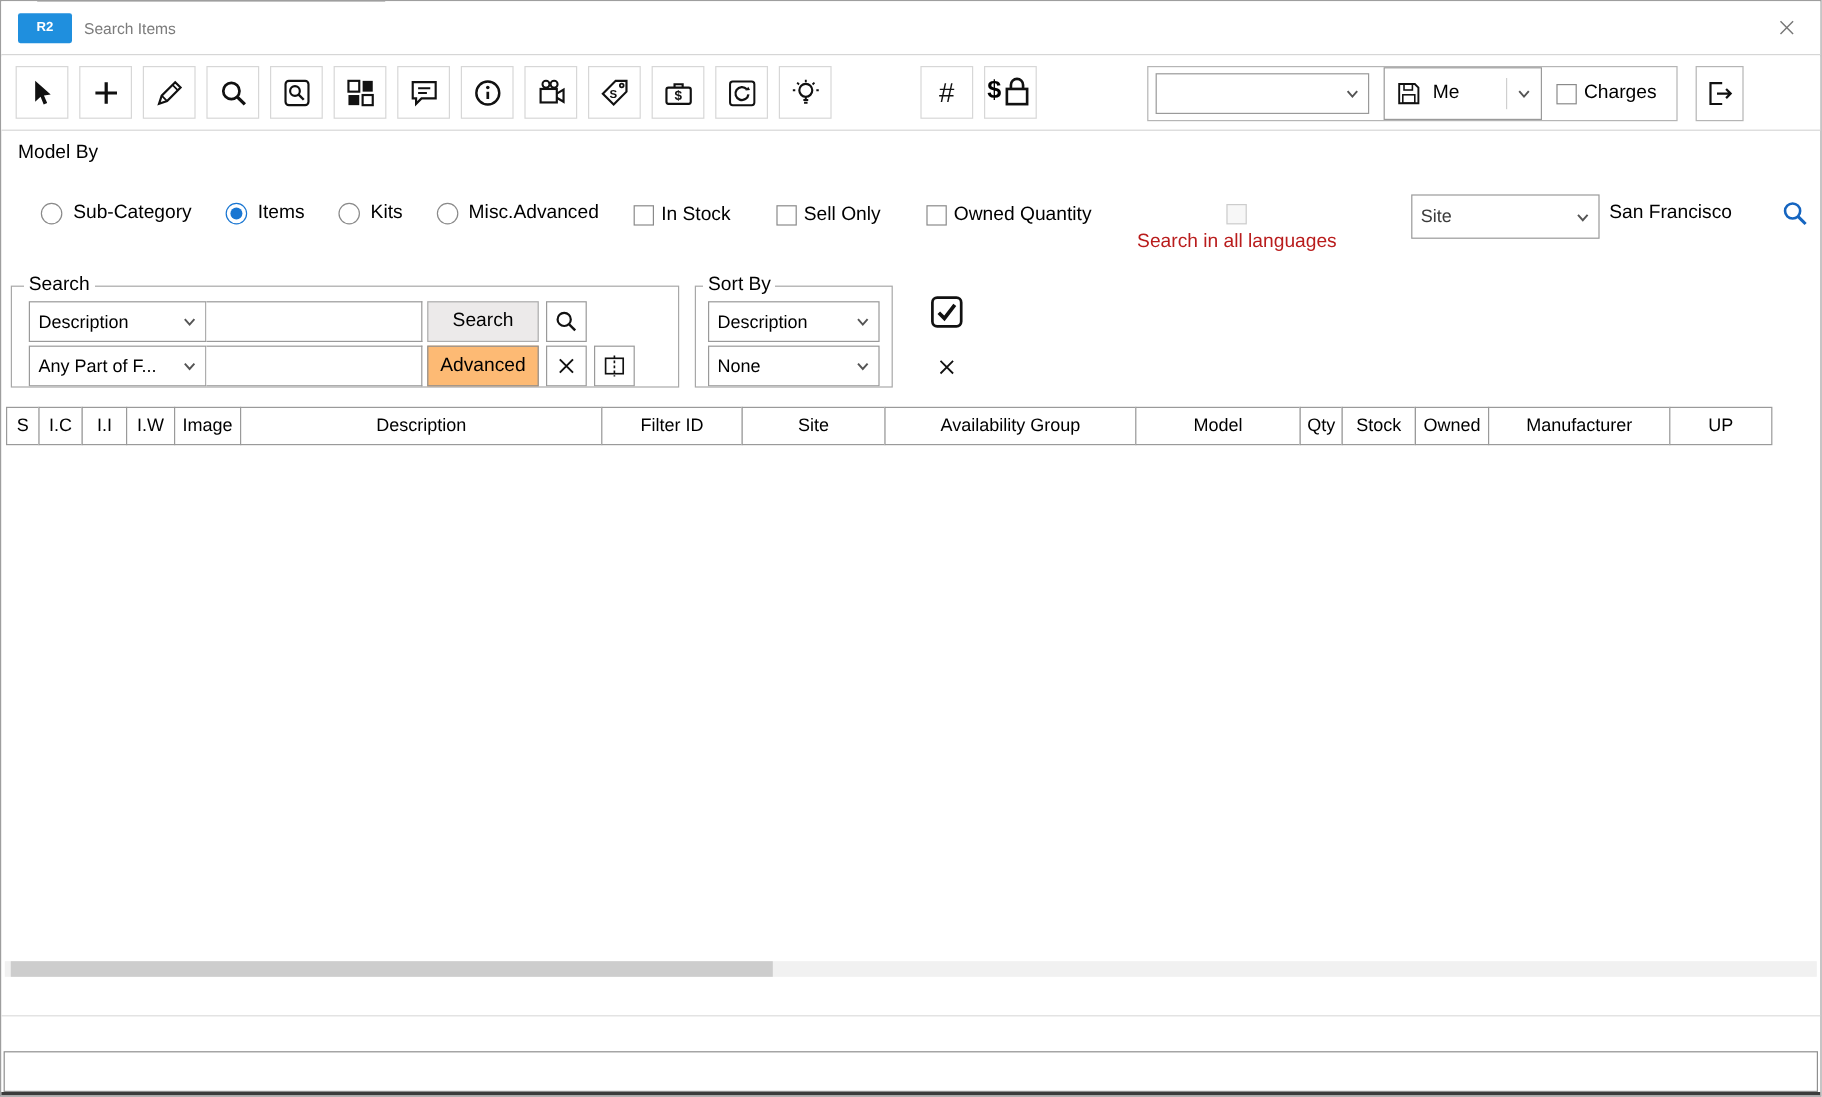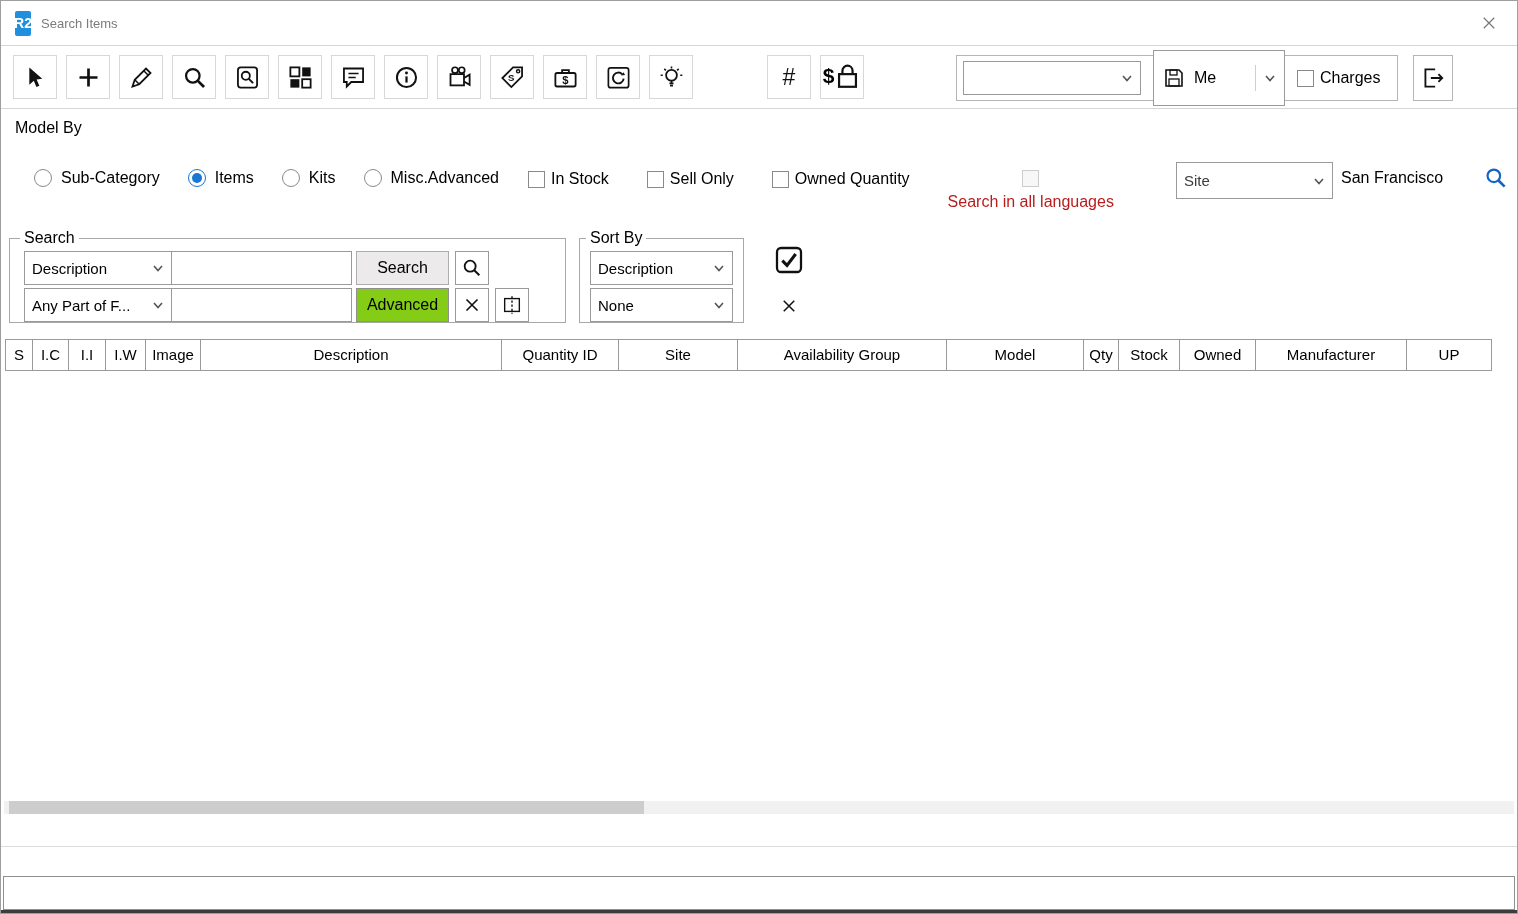--- a/index.html
+++ b/index.html
@@ -6,22 +6,22 @@
   body { font-family:"Liberation Sans", sans-serif; background:#fff; }
   #window { position:relative; width:1518px; height:914px; background:#fff;
             border:1px solid #9e9e9e; overflow:hidden; }
   .artifact { position:absolute; left:30px; top:0; width:290px; height:3px; background:#101010; }
   .bottom-strip { position:absolute; left:0; right:0; bottom:0; height:3px; background:#3c3c3c; }
 
   
   .titlebar { position:absolute; top:0; left:0; right:0; height:45px;
               border-bottom:1px solid #d6d6d6; display:flex; align-items:center;
               padding:0 14px; gap:10px; background:#fff; }
-  .logo { width:16px; height:25px; background:#1f8fde; color:#fff; font-weight:bold;
-          font-size:14px; display:flex; align-items:center; justify-content:center; border-radius:2px; }
+  .logo { width:45px; height:25px; background:#1f8fde; color:#fff; font-weight:bold;
+          font-size:11px; display:flex; align-items:center; justify-content:center; border-radius:2px; }
   .win-title { color:#7b7b7b; font-size:13px; }
   .close-btn { margin-left:auto; width:28px; height:28px; display:flex; align-items:center;
                justify-content:center; cursor:default; }
 
   
   .toolbar { position:absolute; top:46px; left:0; right:0; height:62px;
              border-bottom:1px solid #d6d6d6; background:#fff; }
   .tb-left { position:absolute; left:12px; top:8px; display:flex; gap:9px; align-items:center; }
   .tbtn { width:44px; height:44px; border:1px solid #d7d7d7; background:#fff;
           display:flex; align-items:center; justify-content:center; }
@@ -29,21 +29,21 @@
   .tb-gap { width:56px; }
   .glyph { font-size:23px; color:#111; }
   .dollarlock { display:flex; align-items:flex-start; }
   .dollarlock .d { font-size:21px; font-weight:bold; }
 
   .tb-right { position:absolute; left:955px; top:8px; width:442px; height:46px;
               border:1px solid #b5b5b5; display:flex; align-items:center; padding:0 6px; gap:12px; }
   .combo { display:flex; align-items:center; justify-content:space-between;
            border:1px solid #9a9a9a; background:#fff; padding:0 7px; font-size:15px; height:34px; }
   .tb-combo { width:178px; }
-  .me-group { width:132px; height:56px; border:1px solid #9a9a9a; display:flex;
+  .me-group { width:132px; height:44px; border:1px solid #9a9a9a; display:flex;
               align-items:center; padding:0 8px; gap:8px; background:#fff; }
   .me-group .divider { width:1px; height:26px; background:#cfcfcf; margin-left:auto; }
   .me-label { font-size:16px; }
   .cb { width:17px; height:17px; border:1px solid #8a8a8a; background:#fff; display:inline-block; flex:0 0 auto; }
   .cb.disabled { border-color:#cccccc; background:#f7f7f7; }
   .cb-row { display:flex; align-items:center; gap:6px; font-size:16px; }
   .cb-row.disabled { color:#b91c1c;flex-direction:column; }
   .exit-btn { position:absolute; left:1412px; top:8px; width:40px; height:46px;
               border:1px solid #b5b5b5; background:#fff; display:flex; align-items:center; justify-content:center; }
   .exit-btn svg { width:26px; height:26px; }
@@ -64,21 +64,21 @@
   
   fieldset { position:absolute; border:1px solid #a8a8a8; padding:4px 0 6px 14px; background:#fff; }
   fieldset legend { font-size:16px; padding:0 4px; margin-left:-4px; }
   #fs-search { left:8px; top:228px; width:557px; height:94px; }
   #fs-sort { left:578px; top:228px; width:165px; height:94px; padding-left:10px; }
   .frow { display:flex; align-items:center; margin-bottom:3px; }
   .sel { height:34px; }
   .sel-148 { width:148px; }
   .sel-143 { width:143px; margin-bottom:3px; }
   .tinput { width:180px; height:34px; border:1px solid #9a9a9a; border-left:none; background:#fff; font-size:15px; padding:0 6px; font-family:inherit; }
-  .btn { height:34px; width:93px; border:1px solid #8f8f8f; background:#84cc16; font-size:16px;
+  .btn { height:34px; width:93px; border:1px solid #8f8f8f; background:#fdba74; font-size:16px;
          font-family:inherit; margin-left:4px; }
   .btn.gray { background:#eceaea; border-color:#adadad; }
   .sqbtn { width:34px; height:34px; border:1px solid #9a9a9a; background:#fff;
            display:flex; align-items:center; justify-content:center; margin-left:6px; }
   .sqbtn svg { width:22px; height:22px; }
   .sort-apply { position:absolute; left:770px; top:241px; width:36px; height:36px;
                 display:flex; align-items:center; justify-content:center; background:#fff; border:none; }
   .sort-apply svg { width:32px; height:32px; }
   .sort-clear { position:absolute; left:774px; top:291px; width:28px; height:28px;
                 display:flex; align-items:center; justify-content:center; background:#fff; border:none; }
@@ -371,27 +371,27 @@
     </svg>
   </button>
 
   <div class="thead">
     <span class="hcell" style="width:28px">S</span>
     <span class="hcell" style="width:37px">I.C</span>
     <span class="hcell" style="width:38px">I.I</span>
     <span class="hcell" style="width:41px">I.W</span>
     <span class="hcell" style="width:56px">Image</span>
     <span class="hcell" style="width:302px">Description</span>
-    <span class="hcell" style="width:118px">Quantity ID</span>
+    <span class="hcell" style="width:118px">Filter ID</span>
     <span class="hcell" style="width:120px">Site</span>
     <span class="hcell" style="width:210px">Availability Group</span>
     <span class="hcell" style="width:138px">Model</span>
     <span class="hcell" style="width:36px">Qty</span>
     <span class="hcell" style="width:62px">Stock</span>
-    <span class="hcell" style="width:77px">Owned</span>
+    <span class="hcell" style="width:62px">Owned</span>
     <span class="hcell" style="width:152px">Manufacturer</span>
     <span class="hcell" style="width:86px">UP</span>
   </div>
 
   <div class="hscroll">
     <div class="hthumb"></div>
   </div>
   <div class="sep-bottom"></div>
   <div class="statusbox"></div>
   <div class="bottom-strip"></div>

